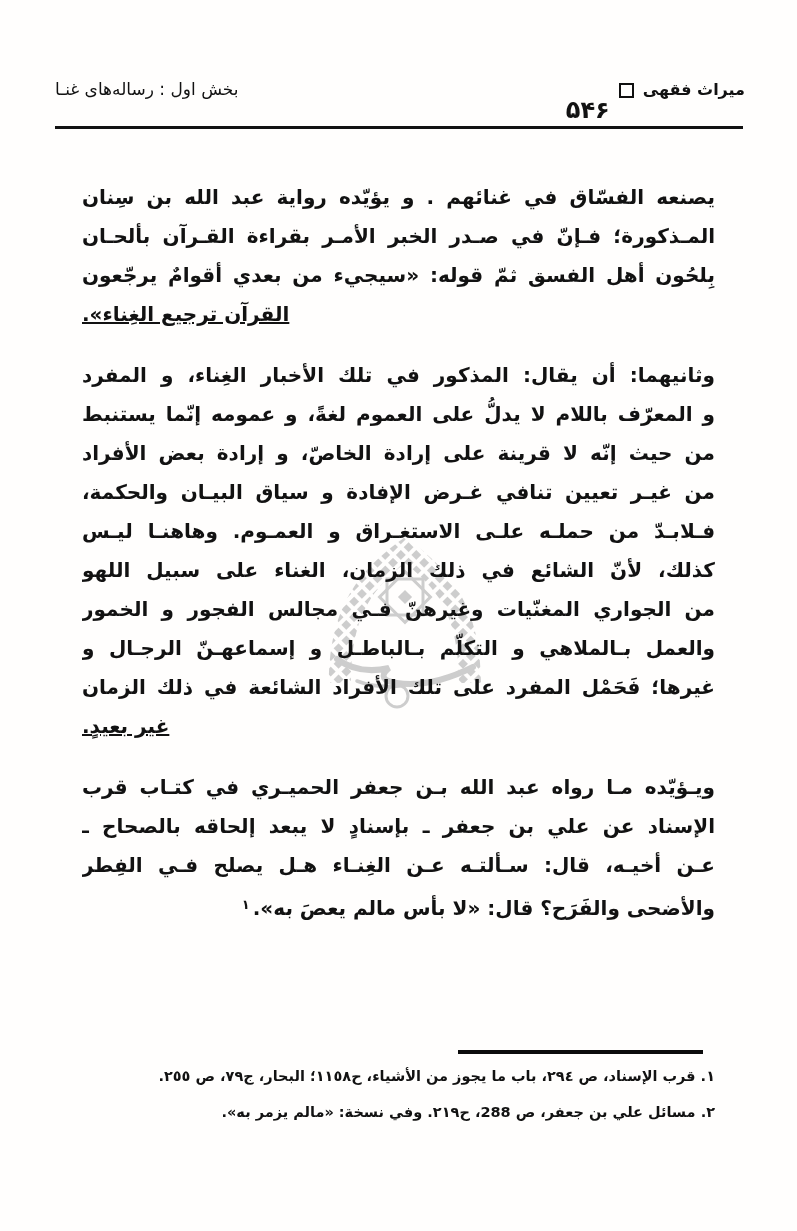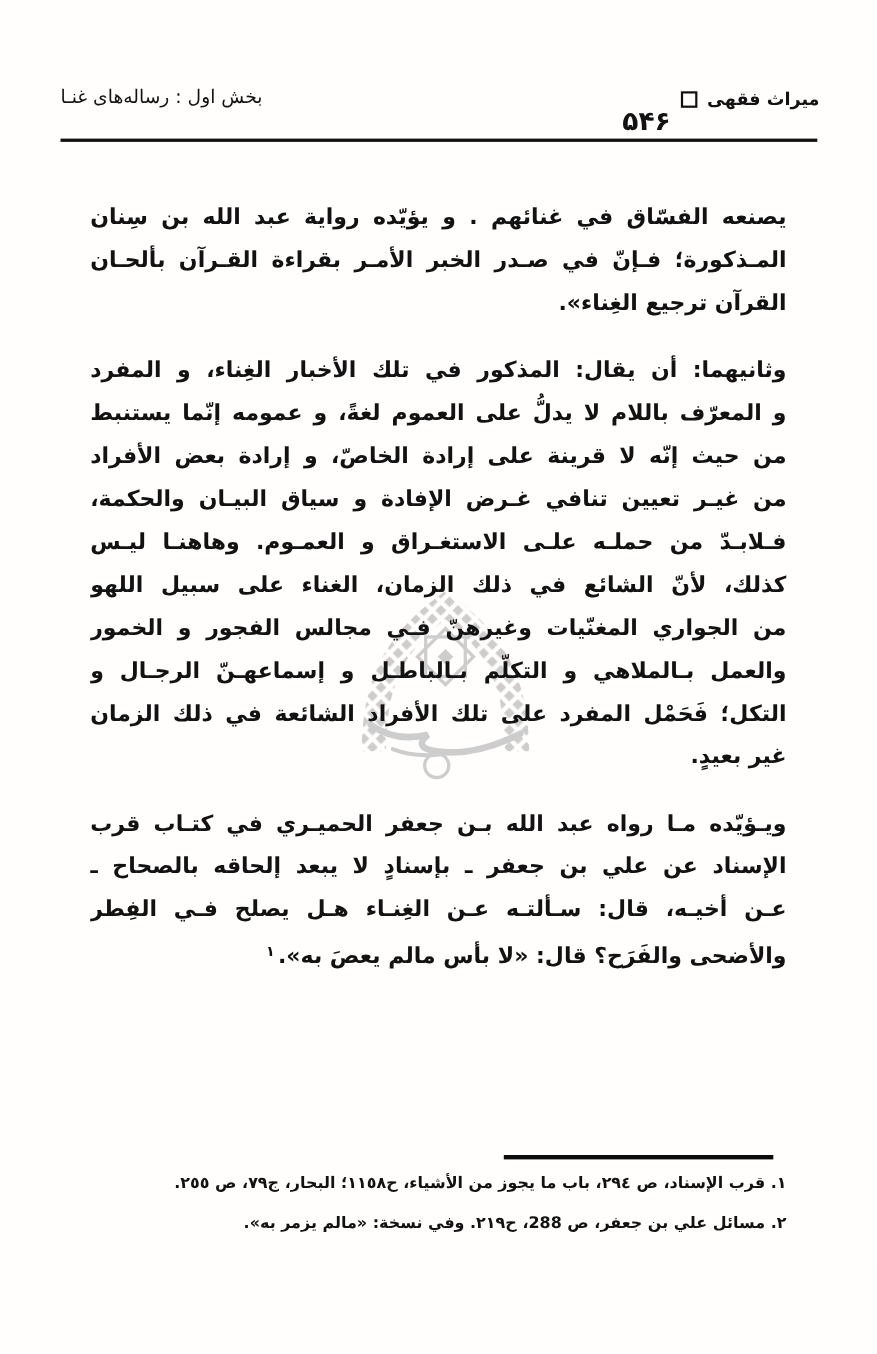--- a/index.html
+++ b/index.html
@@ -48,21 +48,21 @@
   .para{margin:0 0 22px 0;padding:0;}
   .para:last-child{margin-bottom:0;}
   .line{
     height:39px;line-height:39px;white-space:nowrap;
   }
   .line.j{
     white-space:normal;
     text-align:justify;text-align-last:justify;text-justify:inter-word;
     overflow:hidden;
   }
-  .line.s{text-align:right;}
+  .line.s{text-align:left;text-decoration:underline;}
   .line.c{white-space:normal;}
   .line sup{font-size:13px;font-weight:bold;vertical-align:6px;margin-right:3px;}
 
   
   .footnote-rule{
     position:absolute;top:1050px;left:458px;width:245px;height:4px;
     background:#0c0c0c;
   }
   .footnotes{
     position:absolute;top:1058px;right:82px;width:633px;
@@ -106,33 +106,34 @@
 
       <circle cx="74" cy="163" r="11" stroke="#a6a6a6" stroke-width="3" fill="none"></circle>
     </svg>
   </div>
 
   <div class="body-text">
 
     <div class="para">
       <div class="line j">يصنعه الفسّاق في غنائهم . و يؤيّده رواية عبد الله بن سِنان</div>
       <div class="line j">المـذكورة؛ فـإنّ في صـدر الخبر الأمـر بقراءة القـرآن بألحـان</div>
+      <div class="line j">بِلحُون أهل الفسق ثمّ قوله: «سيجيء من بعدي أقوامٌ يرجّعون</div>
       <div class="line s">القرآن ترجيع الغِناء».</div>
     </div>
 
     <div class="para">
       <div class="line j">وثانيهما: أن يقال: المذكور في تلك الأخبار الغِناء، و المفرد</div>
       <div class="line j">و المعرّف باللام لا يدلُّ على العموم لغةً، و عمومه إنّما يستنبط</div>
       <div class="line j">من حيث إنّه لا قرينة على إرادة الخاصّ، و إرادة بعض الأفراد</div>
       <div class="line j">من غيـر تعيين تنافي غـرض الإفادة و سياق البيـان والحكمة،</div>
       <div class="line j">فـلابـدّ من حملـه علـى الاستغـراق و العمـوم. وهاهنـا ليـس</div>
       <div class="line j">كذلك، لأنّ الشائع في ذلك الزمان، الغناء على سبيل اللهو</div>
       <div class="line j">من الجواري المغنّيات وغيرهنّ فـي مجالس الفجور و الخمور</div>
       <div class="line j">والعمل بـالملاهي و التكلّم بـالباطـل و إسماعهـنّ الرجـال و</div>
-      <div class="line j">التكل؛ فَحَمْل المفرد على تلك الأفراد الشائعة في ذلك الزمان</div>
+      <div class="line j">غيرها؛ فَحَمْل المفرد على تلك الأفراد الشائعة في ذلك الزمان</div>
       <div class="line s">غير بعيدٍ.</div>
     </div>
 
     <div class="para">
       <div class="line j">ويـؤيّده مـا رواه عبد الله بـن جعفر الحميـري في كتـاب قرب</div>
       <div class="line j">الإسناد عن علي بن جعفر ـ بإسنادٍ لا يبعد إلحاقه بالصحاح ـ</div>
       <div class="line j">عـن أخيـه، قال: سـألتـه عـن الغِنـاء هـل يصلح فـي الفِطر</div>
       <div class="line c"><span>والأضحى والفَرَح؟ قال: «لا بأس مالم يعصَ به».</span><sup>١</sup></div>
     </div>
 

